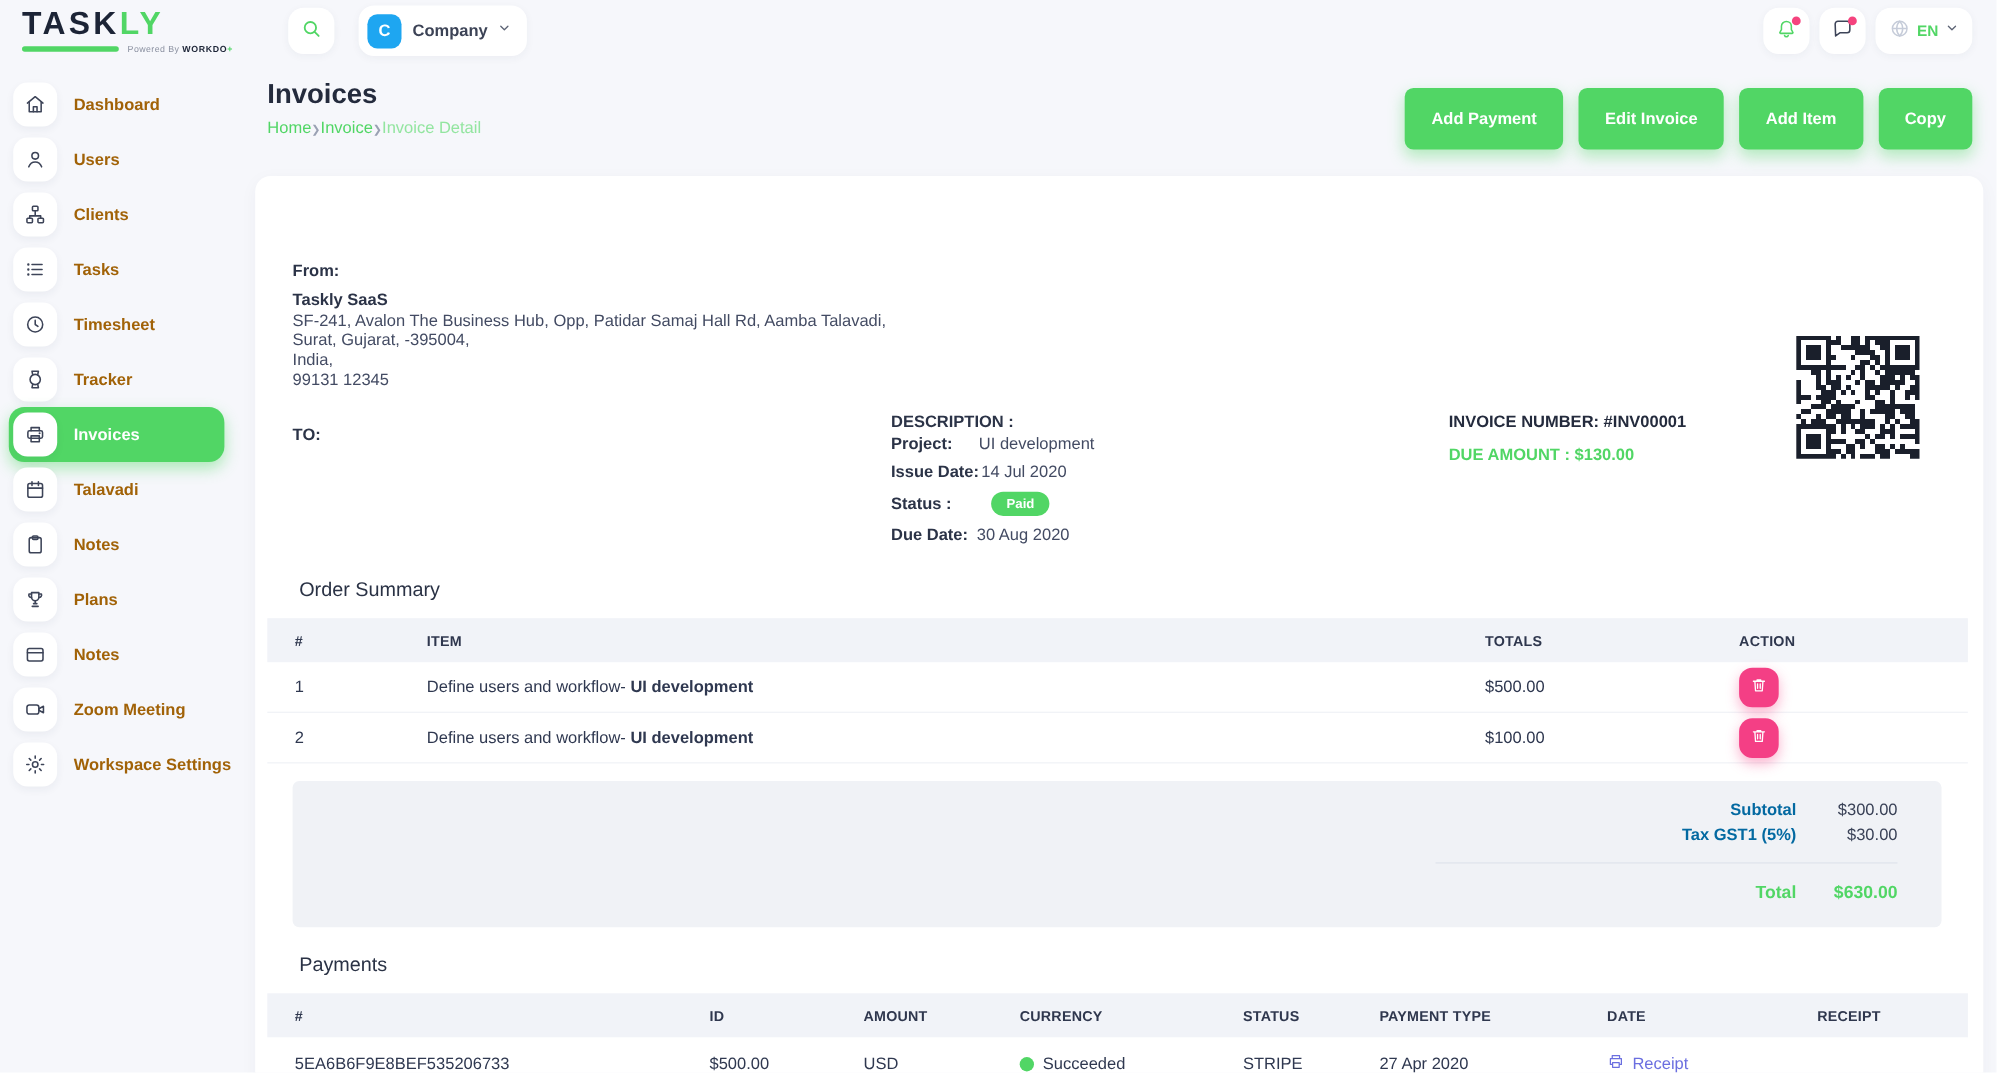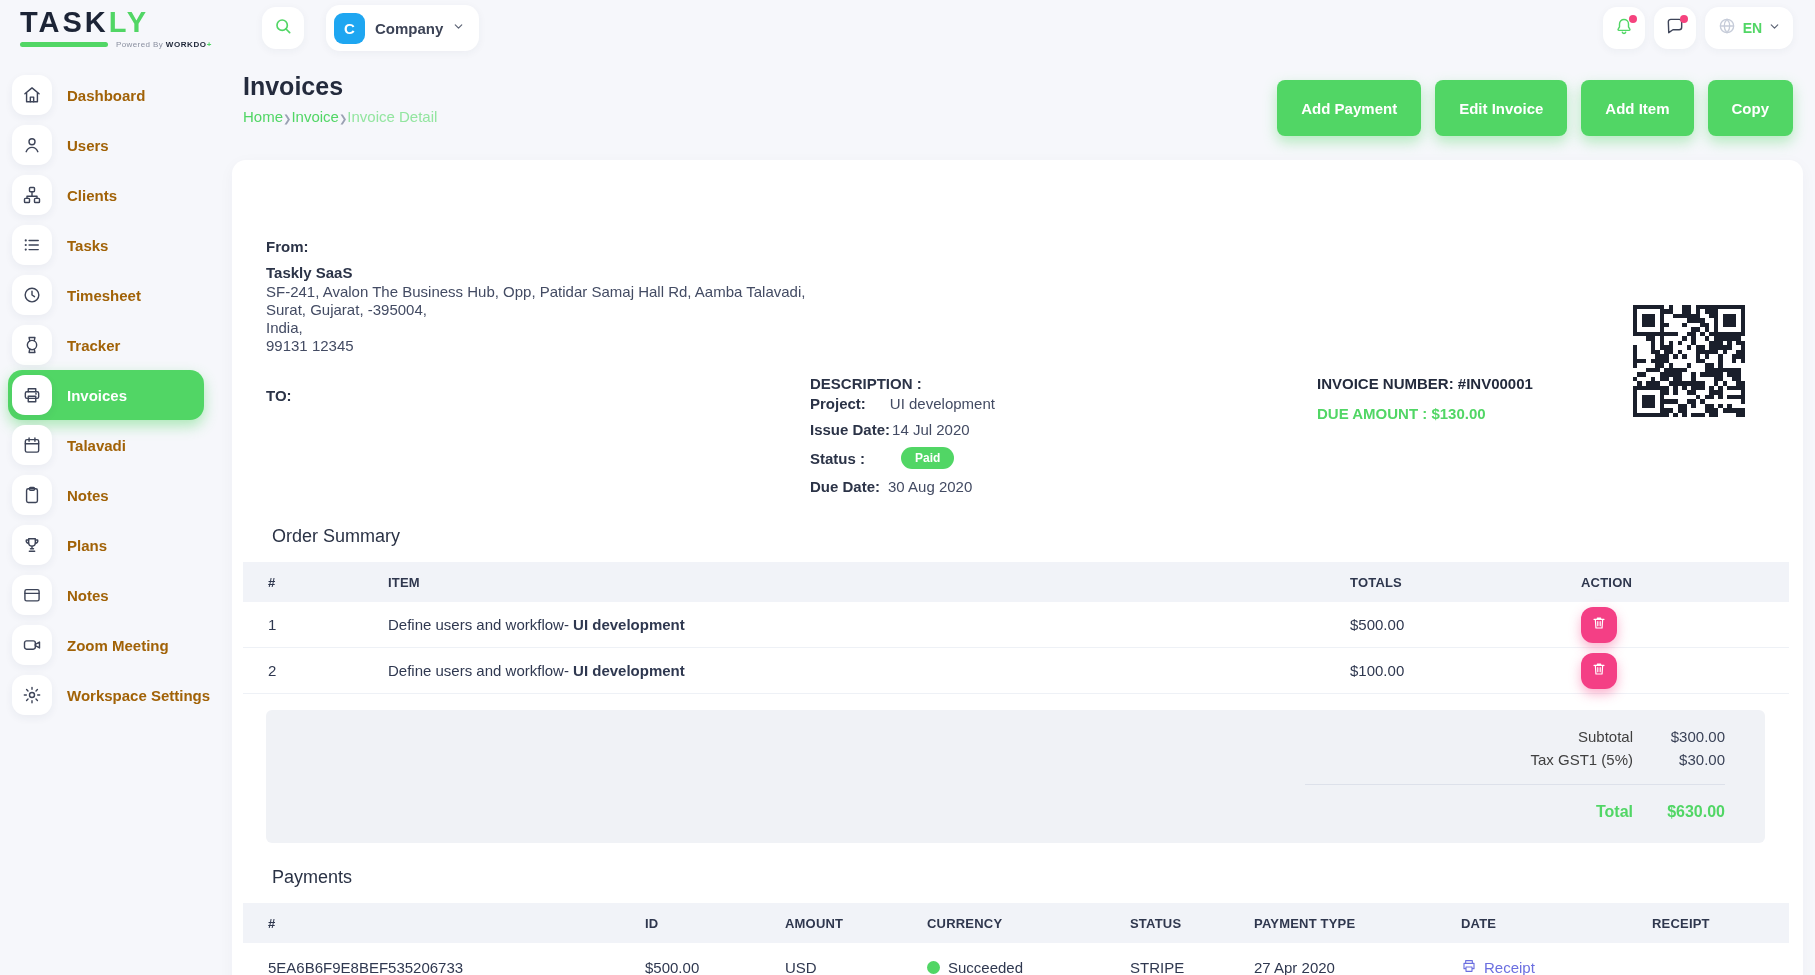--- a/index.html
+++ b/index.html
@@ -99,21 +99,21 @@
   .t-head .t-cell{ font-size:13px; font-weight:700; color:#2f374e; letter-spacing:.2px; }
   .t-body .t-row{ height:46px; border-bottom:1px solid #eef1f6; }
   .pt .t-body .t-row{ height:49px; }
   .item-bold{ font-weight:700; }
   .del-btn{ width:36px; height:36px; border:none; border-radius:12px; background:var(--pink); display:flex; align-items:center; justify-content:center; cursor:pointer; box-shadow:0 5px 12px rgba(244,63,133,.4); }
   .del-btn svg{ width:16px; height:16px; stroke:#fff; }
 
   .summary-box{ margin:16px 8px 0 0; background:#f0f2f6; border-radius:6px; padding:18px 40px 22px; }
   .sum-row{ display:flex; justify-content:flex-end; align-items:baseline; font-size:15px; margin-top:6px; }
   .sum-row:first-child{ margin-top:0; }
-  .sum-key{ font-weight:400; color:#404040; }
+  .sum-key{ font-weight:700; color:#0369a1; }
   .sum-val{ width:92px; text-align:right; color:#3a4257; }
   .sum-divider{ border-top:1px solid #dde1ea; width:420px; margin:16px 0 0 auto; }
   .sum-total{ margin-top:18px; }
   .sum-total .sum-key, .sum-total .sum-val{ color:var(--green); font-size:16px; font-weight:700; }
 
   .dot{ width:13px; height:13px; border-radius:50%; background:var(--green); display:inline-block; margin-right:8px; flex:0 0 auto; }
   .status-cell{ display:flex; align-items:center; }
   .receipt-link{ color:var(--purple); display:flex; align-items:center; gap:7px; cursor:pointer; }
   .receipt-link svg{ width:16px; height:16px; stroke:var(--purple); }
 </style>

